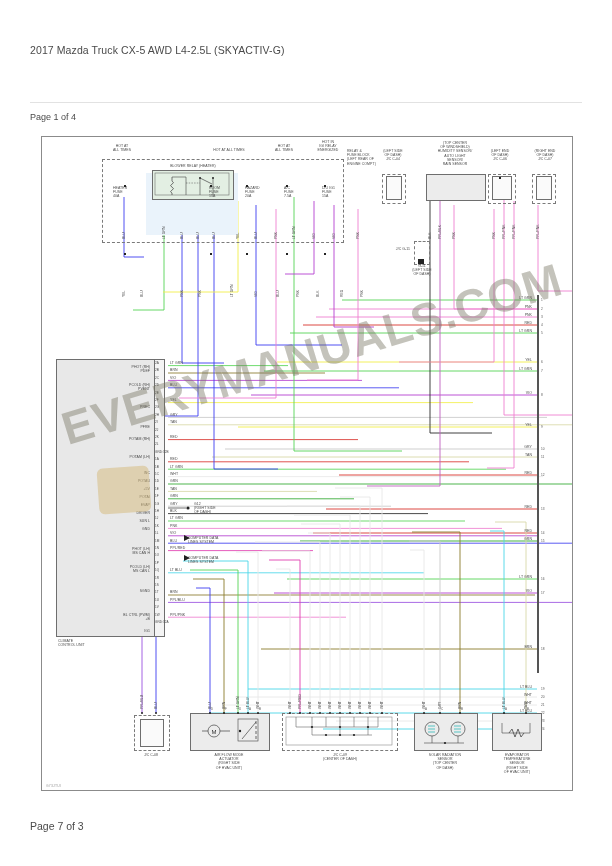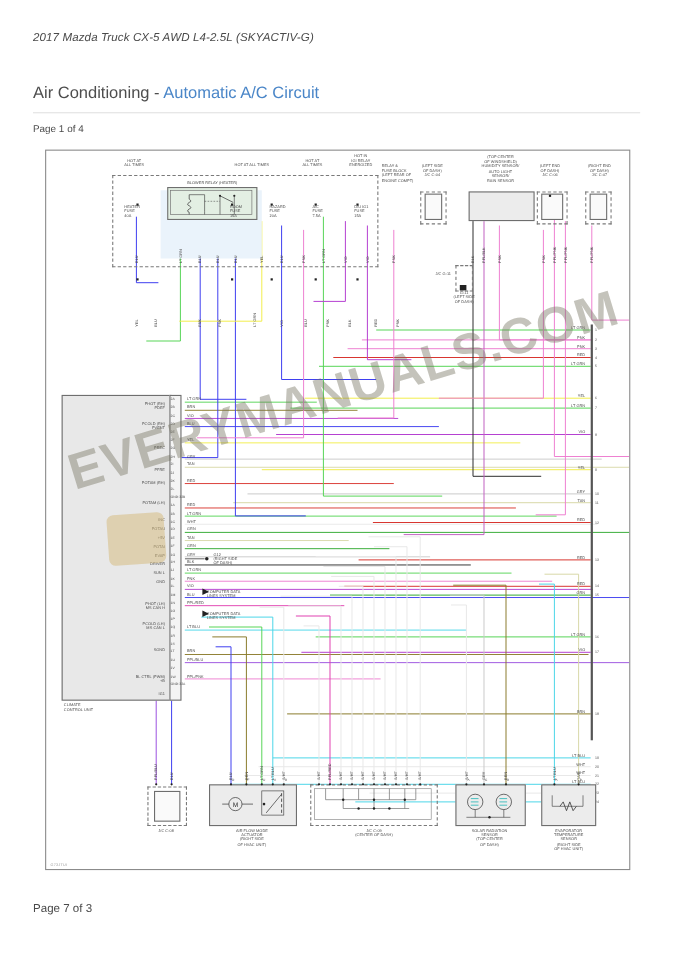--- a/index.html
+++ b/index.html
@@ -1,20 +1,20 @@
 <!DOCTYPE html>
 <html><head>
 <meta charset="utf-8">
 <style>
   html,body{margin:0;padding:0;background:#fff;}
   body{width:612px;height:866px;font-family:"Liberation Sans",sans-serif;color:#3c3c3c;overflow:hidden;}
 
   
   .page{position:relative;width:612px;height:866px;}
-  .hdr{position:absolute;left:30px;top:28px;width:552px;font-style:italic;}
+  .hdr{position:absolute;left:30px;top:44px;width:552px;}
   .hdr .model{font-size:10.5px;color:#4a4a4a;letter-spacing:.1px;margin-bottom:3px;}
   .hdr .crumb{font-size:10.5px;color:#4a4a4a;letter-spacing:.1px;}
   .titlewrap{position:absolute;left:30px;top:76px;width:552px;}
   .titlewrap .t1{font-size:15px;color:#4d4d4d;display:inline;}
   .titlewrap .t2{font-size:15px;color:#4a86c8;display:inline;}
   .rule{position:absolute;left:30px;top:102px;width:552px;height:1px;background:#e2e2e2;}
   .pgtop{position:absolute;left:30px;top:112px;font-size:9px;color:#4a4a4a;}
   .pgbot{position:absolute;left:30px;top:820px;font-size:10.5px;color:#4a4a4a;}
 
   
@@ -51,23 +51,20 @@
   .pinnum{position:absolute;font-size:3.2px;color:#555;}
   .ccu{position:absolute;border:.6px solid #6e6e6e;background:#e8e8e8;}
 </style>
 </head>
 <body>
 
 <div class="page">
 
   <div class="hdr">
     <div class="model">2017 Mazda Truck CX-5 AWD L4-2.5L (SKYACTIV-G)</div>
-  </div>
-  <div class="titlewrap">
-    <span class="t1">Air Conditioning - </span><span class="t2">Automatic A/C Circuit</span>
   </div>
   <div class="rule"></div>
   <div class="pgtop">Page 1 of 4</div>
   <div class="pgbot">Page 7 of 3</div>
 
   <div class="diagram">
 
     <svg class="ab" style="left:0;top:0;" width="530" height="653">
       <g id="wires" stroke-width="0.9" fill="none">
           <line x1="126" y1="228.6" x2="246" y2="228.6" stroke="#55d455" stroke-width="0.85"></line>

